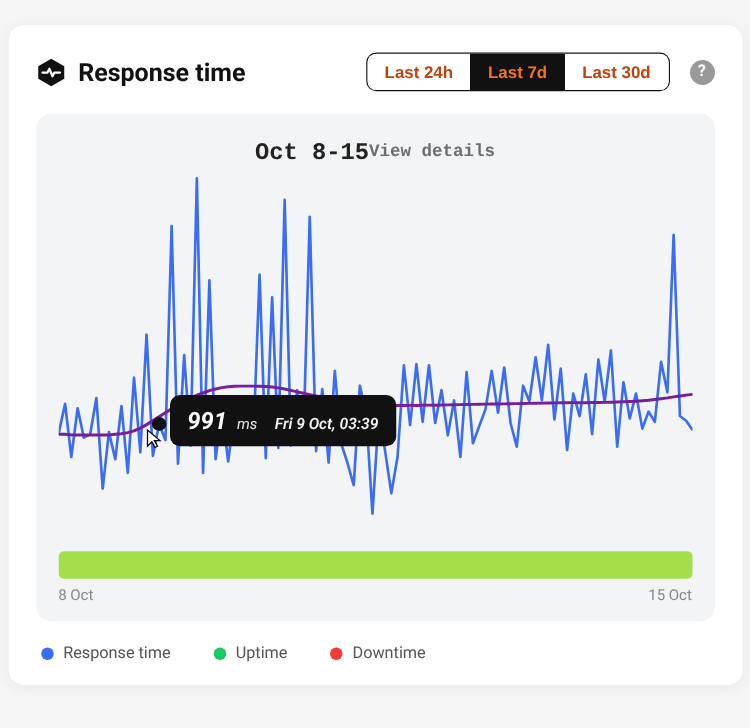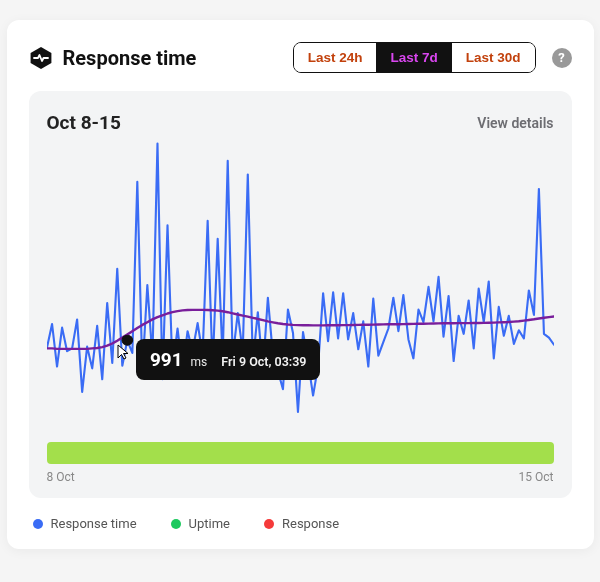--- a/index.html
+++ b/index.html
@@ -46,21 +46,21 @@
     padding: 7px 14px;
     font-size: 13.5px;
     font-weight: 700;
     background: #fff;
     color: #c2410c;
     cursor: pointer;
     border: none;
   }
   .tab.active {
     background: #111;
-    color: #d946ef;
+    color: #f97316;
     text-align: center;
   }
   .help {
     width: 20px;
     height: 20px;
     border-radius: 50%;
     background: #999;
     color: #fff;
     display: flex;
     align-items: center;
@@ -72,23 +72,24 @@
   }
   .chart-panel {
     margin-top: 18px;
     background: #f3f4f5;
     border-radius: 12px;
     padding: 20px 18px 14px 18px;
     position: relative;
   }
   .chart-head {
     display: flex;
-    justify-content: space-between;
+    justify-content: center;
     align-items: center;
     margin-bottom: 6px;
+    font-family: Liberation Mono, monospace;
   }
   .range {
     font-size: 19px;
     font-weight: 700;
     color: #222;
   }
   .details-link {
     font-size: 14px;
     color: #6d6d72;
     font-weight: 600;
@@ -180,21 +181,21 @@
       <div class="range">Oct 8-15</div>
       <div class="details-link">View details</div>
     </div>
 
     <div class="chart-area">
       <svg id="chart-svg" width="100%" height="100%" viewBox="0 0 480 290" preserveAspectRatio="none">
           <polyline points="0.0,207.5 4.8,184.0 9.5,226.6 14.3,187.6 19.0,211.2 23.8,208.4 28.5,179.4 33.3,251.9 38.0,206.6 42.8,228.4 47.5,185.8 52.3,239.3 57.0,163.1 61.8,222.9 66.5,128.7 71.3,225.7 76.0,200.3 80.8,213.0 85.5,41.7 90.3,232.0 95.0,145.0 99.8,217.5 104.6,3.6 109.3,239.3 114.1,85.2 118.8,228.4 123.6,188.5 128.3,230.2 133.1,191.2 137.8,211.2 142.6,183.1 147.3,214.8 152.1,80.7 156.8,227.5 161.6,98.8 166.3,219.3 171.1,20.8 175.8,217.5 180.6,173.1 185.3,212.1 190.1,34.4 194.9,222.0 199.6,172.2 204.4,231.1 209.1,157.7 213.9,215.7 218.6,231.1 223.4,249.2 228.1,169.5 232.9,193.0 237.6,271.9 242.4,192.1 247.1,221.1 251.9,255.6 256.6,226.6 261.4,153.2 266.1,201.2 270.9,152.3 275.6,198.5 280.4,153.2 285.1,199.4 289.9,173.1 294.7,209.3 299.4,181.3 304.2,226.6 308.9,158.6 313.7,215.7 318.4,202.1 323.2,188.5 327.9,157.7 332.7,191.2 337.4,155.0 342.2,199.4 346.9,218.4 351.7,169.5 356.4,182.2 361.2,146.8 365.9,181.3 370.7,136.8 375.4,196.7 380.2,155.9 385.0,221.1 389.7,175.8 394.5,193.9 399.2,160.4 404.0,208.4 408.7,148.6 413.5,182.2 418.2,141.4 423.0,218.4 427.7,166.8 432.5,195.8 437.2,175.8 442.0,203.9 446.7,190.3 451.5,198.5 456.2,150.4 461.0,174.9 465.7,48.9 470.5,193.9 475.2,197.6 480.0,204.8" fill="none" stroke="#3a6cf5" stroke-width="2" stroke-linejoin="round" stroke-linecap="round"></polyline>
           <polyline points="0.0,208.4 4.8,208.4 9.5,208.9 14.3,208.9 19.0,208.9 23.8,208.9 28.5,208.9 33.3,208.9 38.0,208.9 42.8,208.4 47.5,208.0 52.3,207.1 57.0,205.7 61.8,203.5 66.5,200.7 71.3,197.6 76.0,194.4 80.8,191.2 85.5,188.0 90.3,184.9 95.0,182.2 99.8,179.4 104.6,177.2 109.3,175.4 114.1,173.5 118.8,172.2 123.6,171.1 128.3,170.4 133.1,170.0 137.8,169.9 142.6,169.9 147.3,169.9 152.1,170.0 156.8,170.2 161.6,170.6 166.3,171.3 171.1,172.2 175.8,173.3 180.6,174.5 185.3,175.6 190.1,176.7 194.9,177.8 199.6,179.0 204.4,180.1 209.1,181.3 213.9,182.3 218.6,183.2 223.4,184.0 228.1,184.5 232.9,184.9 237.6,185.1 242.4,185.2 247.1,185.3 251.9,185.4 256.6,185.4 261.4,185.4 266.1,185.3 270.9,185.3 275.6,185.2 280.4,185.1 285.1,185.1 289.9,185.0 294.7,184.9 299.4,184.8 304.2,184.7 308.9,184.6 313.7,184.5 318.4,184.4 323.2,184.3 327.9,184.2 332.7,184.2 337.4,184.1 342.2,184.0 346.9,183.9 351.7,183.8 356.4,183.7 361.2,183.6 365.9,183.5 370.7,183.4 375.4,183.3 380.2,183.2 385.0,183.2 389.7,183.1 394.5,183.1 399.2,183.1 404.0,183.0 408.7,183.0 413.5,182.9 418.2,182.8 423.0,182.6 427.7,182.4 432.5,182.2 437.2,182.0 442.0,181.6 446.7,181.2 451.5,180.6 456.2,180.0 461.0,179.3 465.7,178.5 470.5,177.8 475.2,177.1 480.0,176.5" fill="none" stroke="#791e9b" stroke-width="2.4" stroke-linejoin="round" stroke-linecap="round"></polyline>
           <circle cx="76.03960396039604" cy="200.190625" r="5" fill="#111" stroke="#111"></circle>
         </svg>
-      <div class="tooltip" id="tooltip" style="left: 89.4059px; top: 199px;">
+      <div class="tooltip" id="tooltip" style="left: 89.4059px; top: 177px; font-style: italic;">
         <span class="val">991</span>
         <span class="unit">ms</span>
         <span class="ts">Fri 9 Oct, 03:39</span>
       </div>
       <div class="cursor-arrow" id="cursor" style="left: 71.4059px; top: 206.191px;">
         <svg width="16" height="16" viewBox="0 0 16 16">
           <path d="M2 1 L2 14 L5.5 10.5 L8 15 L10 14 L7.5 9.5 L12 9.5 Z" fill="#fff" stroke="#000" stroke-width="1"></path>
         </svg>
       </div>
     </div>
@@ -211,17 +212,17 @@
       <div class="legend-item">
         <span class="dot" style="background: rgb(58, 108, 245);"></span>
         <span>Response time</span>
       </div>
       <div class="legend-item">
         <span class="dot" style="background: rgb(28, 201, 94);"></span>
         <span>Uptime</span>
       </div>
       <div class="legend-item">
         <span class="dot" style="background: rgb(245, 58, 58);"></span>
-        <span>Response</span>
+        <span>Downtime</span>
       </div>
     </div>
 
 </div>
 
 </body></html>

